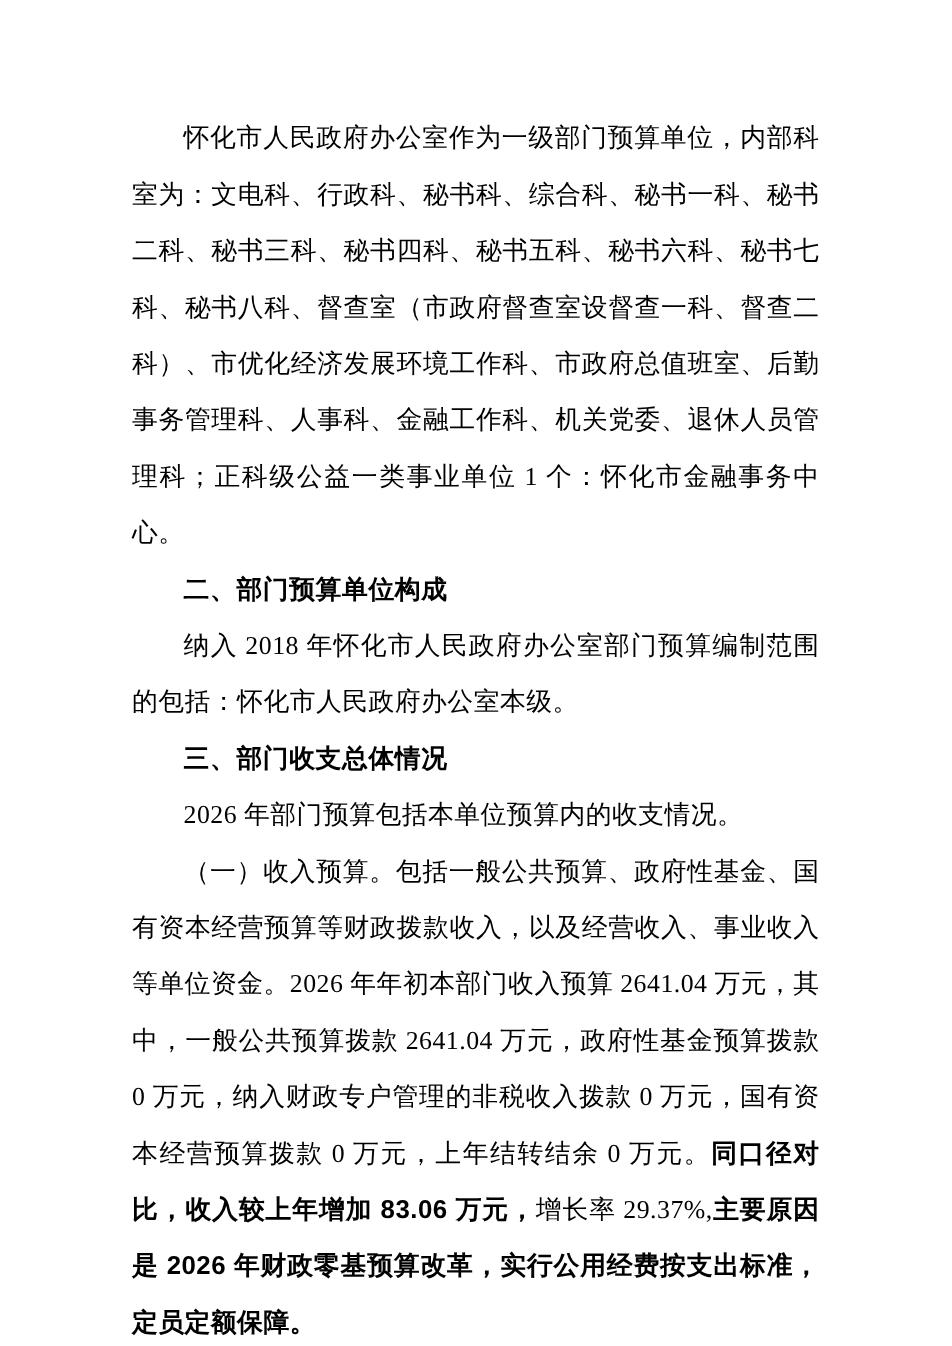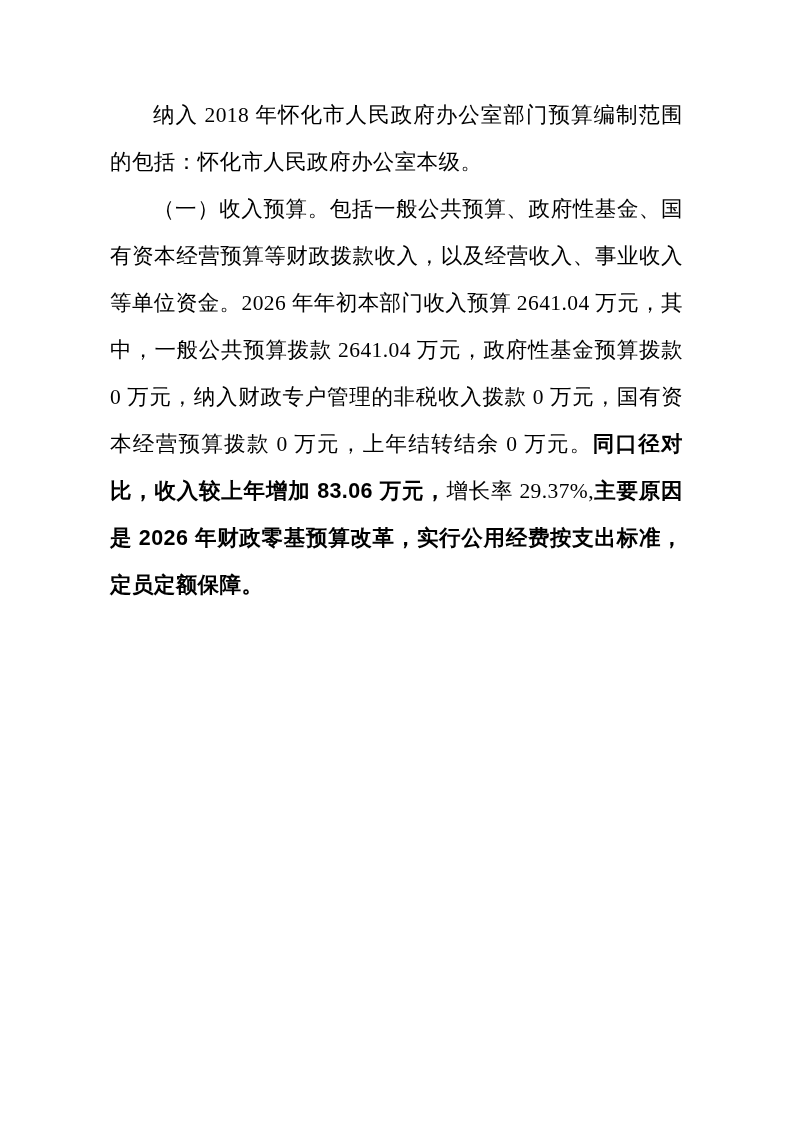--- a/index.html
+++ b/index.html
@@ -48,24 +48,28 @@
     font-weight: bold;
     font-family: "Liberation Sans", "DejaVu Sans", sans-serif;
   }
 </style>
 </head>
 <body>
 
 <div class="page">
   <div class="doc-body">
 
+    <p class="para">怀化市人民政府办公室作为一级部门预算单位，内部科室为：文电科、行政科、秘书科、综合科、秘书一科、秘书二科、秘书三科、秘书四科、秘书五科、秘书六科、秘书七科、秘书八科、督查室（市政府督查室设督查一科、督查二科）、市优化经济发展环境工作科、市政府总值班室、后勤事务管理科、人事科、金融工作科、机关党委、退休人员管理科；正科级公益一类事业单位 1 个：怀化市金融事务中心。</p>
 
+    <p class="heading">二、部门预算单位构成</p>
 
     <p class="para">纳入 2018 年怀化市人民政府办公室部门预算编制范围的包括：怀化市人民政府办公室本级。</p>
 
+    <p class="heading">三、部门收支总体情况</p>
 
+    <p class="para">2026 年部门预算包括本单位预算内的收支情况。</p>
 
     <p class="para">
       <span>（一）收入预算。包括一般公共预算、政府性基金、国有资本经营预算等财政拨款收入，以及经营收入、事业收入等单位资金。2026 年年初本部门收入预算 2641.04 万元，其中，一般公共预算拨款 2641.04 万元，政府性基金预算拨款 0 万元，纳入财政专户管理的非税收入拨款 0 万元，国有资本经营预算拨款 0 万元，上年结转结余 0 万元。</span><span class="bold-run">同口径对比，收入较上年增加 83.06 万元，</span><span>增长率 29.37%,</span><span class="bold-run">主要原因是 2026 年财政零基预算改革，实行公用经费按支出标准，定员定额保障。</span>
     </p>
 
   </div>
 </div>
 
 </body></html>

